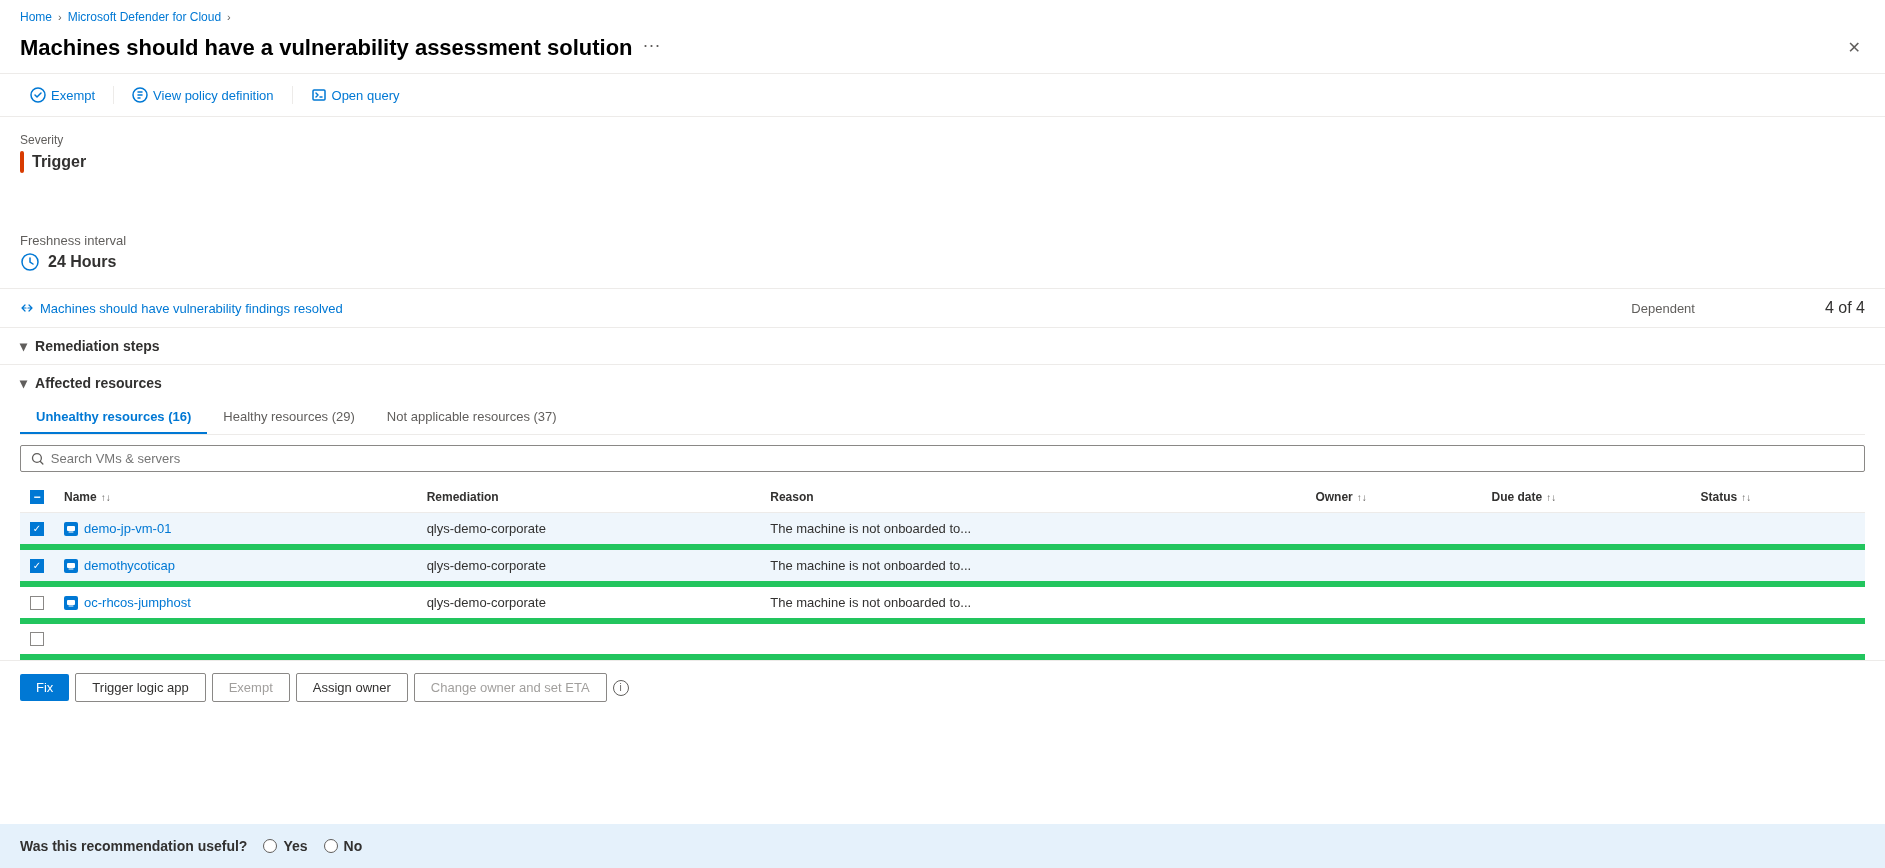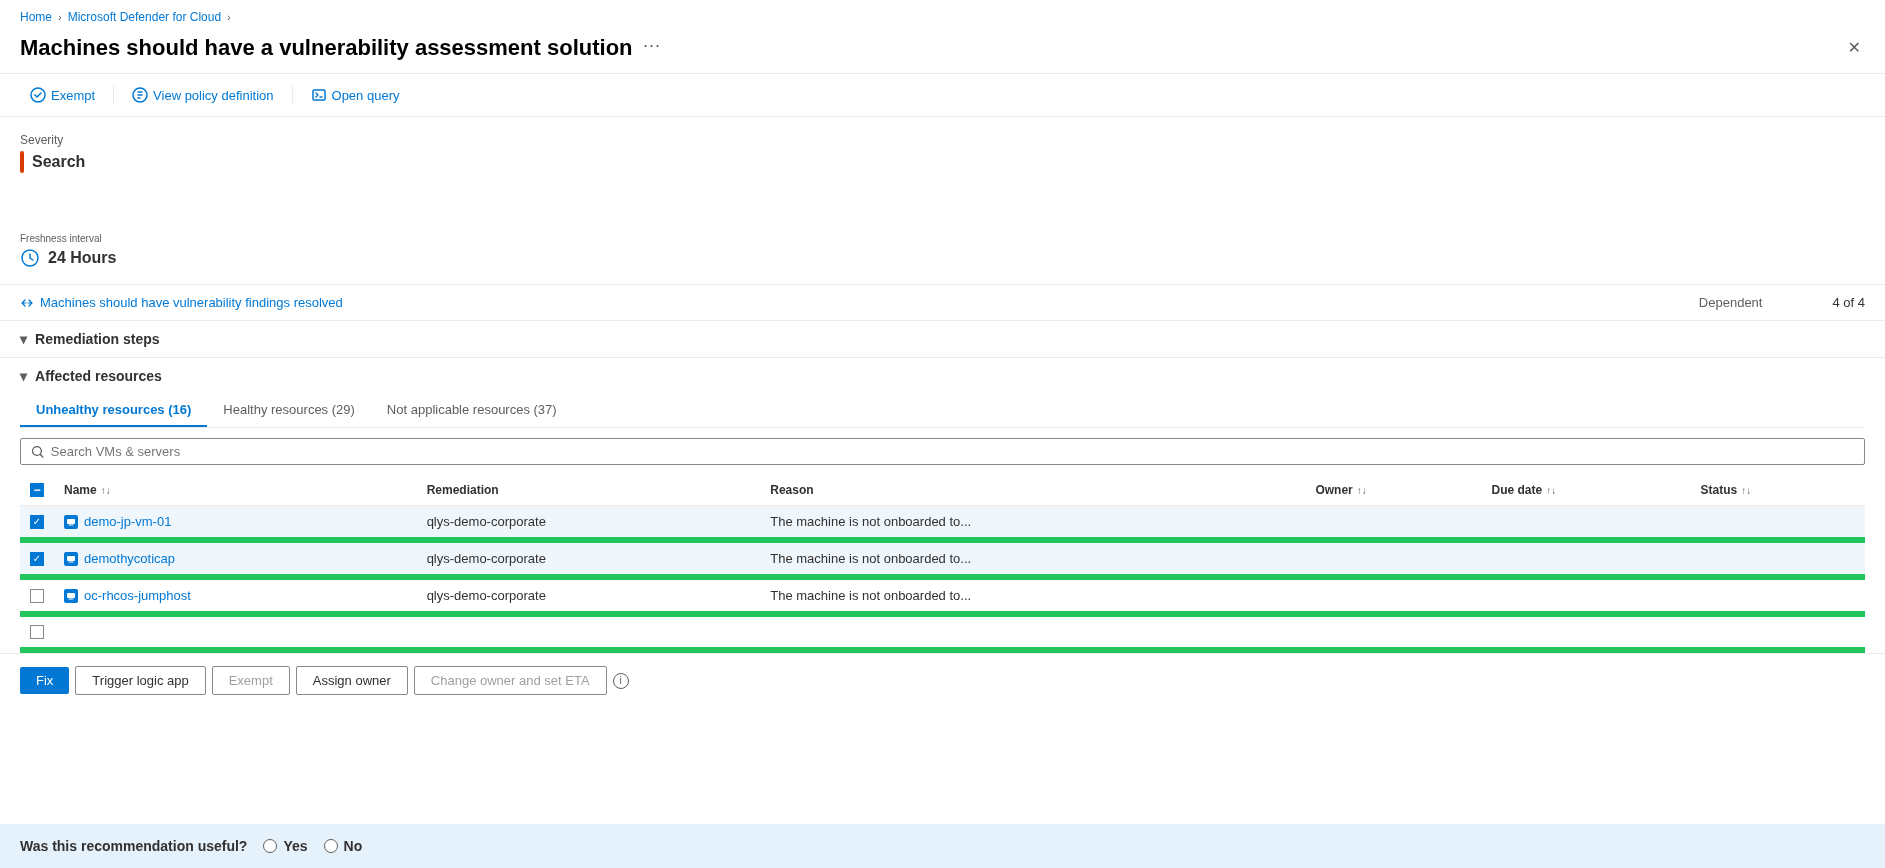--- a/index.html
+++ b/index.html
@@ -23,28 +23,28 @@
     .action-bar { display: flex; align-items: center; padding: 8px 20px; gap: 4px; border-top: 1px solid #edebe9; border-bottom: 1px solid #edebe9; }
     .action-btn { display: flex; align-items: center; gap: 5px; padding: 5px 10px; background: none; border: none; color: #0078d4; cursor: pointer; font-size: 13px; border-radius: 2px; }
     .action-btn svg { flex-shrink: 0; }
     .action-divider { width: 1px; height: 18px; background: #edebe9; margin: 0 4px; }
     
     
     .severity-section { display: flex; align-items: flex-start; padding: 16px 20px; gap: 60px; flex-direction: column; }
     .severity-block label { font-size: 12px; color: #605e5c; display: block; margin-bottom: 4px; }
     .severity-value { display: flex; align-items: center; gap: 8px; font-size: 16px; font-weight: 600; }
     .severity-bar { width: 4px; height: 22px; background: #d83b01; border-radius: 2px; }
-    .freshness-block label { font-size: 10px; color: #605e5c; display: block; margin-bottom: 4px; }
+    .freshness-block label { font-size: 13px; color: #605e5c; display: block; margin-bottom: 4px; }
     .freshness-value { display: flex; align-items: center; gap: 8px; font-size: 16px; font-weight: 600; }
     
     
     .dependent-row { display: flex; align-items: center; padding: 10px 20px; border-top: 1px solid #edebe9; gap: 10px; }
     .dependent-link { display: flex; align-items: center; gap: 6px; color: #0078d4; text-decoration: none; font-size: 13px; flex: 1; }
     .dependent-label { color: #605e5c; font-size: 13px; margin-left: 200px; }
-    .dependent-count { font-size: 13px; color: #323130; margin-left: 60px; }
+    .dependent-count { font-size: 16px; color: #323130; margin-left: 120px; }
     
     
     .section-header { display: flex; align-items: center; padding: 10px 20px; gap: 8px; cursor: pointer; border-top: 1px solid #edebe9; }
     .section-header span { font-weight: 600; font-size: 14px; }
     .chevron { font-size: 12px; color: #605e5c; }
     
     
     .affected-resources { padding: 0 20px; }
     
     
@@ -135,21 +135,21 @@
       </svg>
       <span>Open query</span>
     </button>
   </div>
 
   <div class="severity-section">
     <div class="severity-block">
       <label>Severity</label>
       <div class="severity-value">
         <div class="severity-bar"></div>
-        <span>Search</span>
+        <span>Trigger</span>
       </div>
     </div>
     <div class="freshness-block">
       <label>Freshness interval</label>
       <div class="freshness-value">
         <svg width="20" height="20" viewBox="0 0 20 20" fill="none">
           <circle cx="10" cy="10" r="8" stroke="#0078d4" stroke-width="1.5"></circle>
           <path d="M10 6v4l3 2" stroke="#0078d4" stroke-width="1.5" stroke-linecap="round"></path>
         </svg>
         <span>24 Hours</span>

